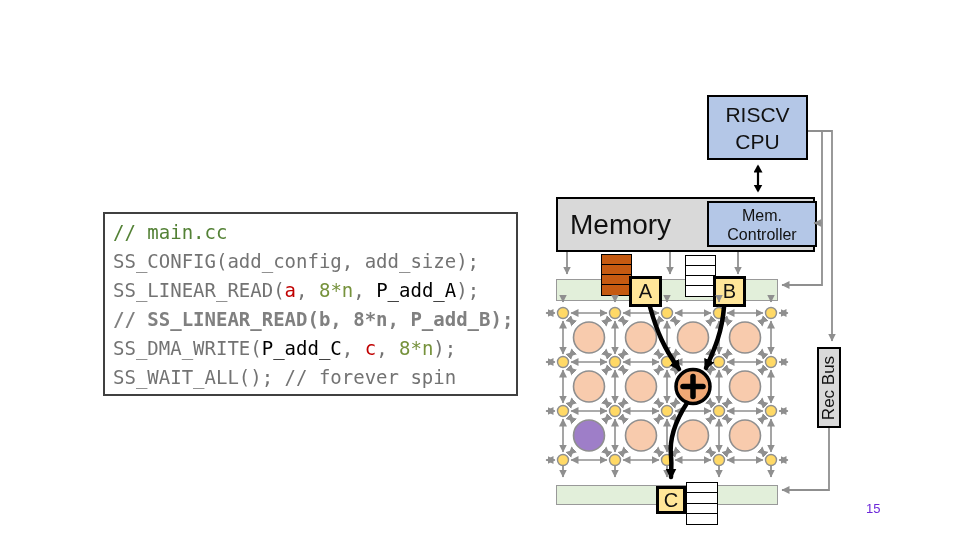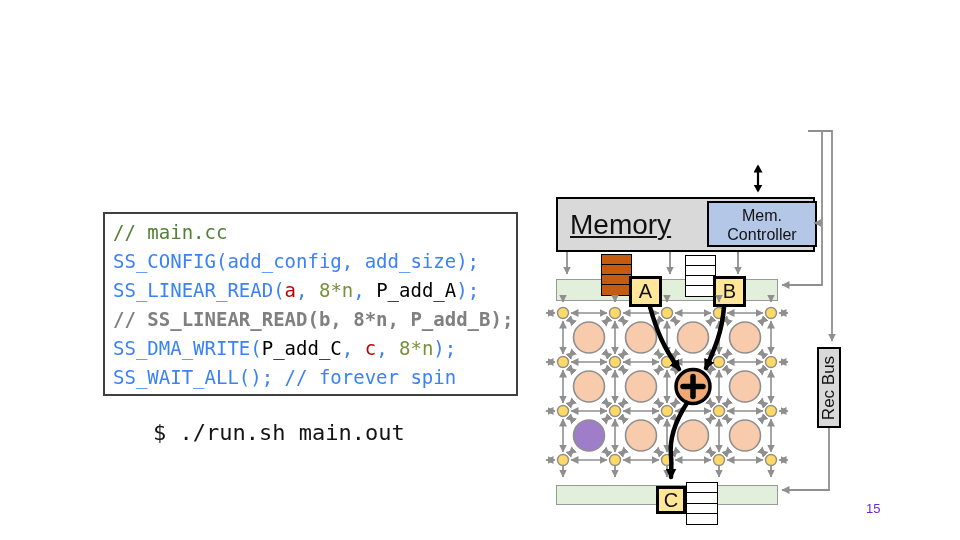--- a/index.html
+++ b/index.html
@@ -14,21 +14,21 @@
   .title { left:62px; top:40px; font-size:40px; line-height:48px; color:#141414; letter-spacing:-0.5px; }
 
   .codebox {
     left:103px; top:212px; width:415px; height:184px;
     border:2px solid #404040; background:#fff;
     padding:4px 0 0 8px;
     font-family:"DejaVu Sans Mono", monospace;
     font-size:19px; line-height:29px; color:#1a1a1a;
     overflow:hidden; white-space:pre;
   }
-  .tok-plain   { color:#3b82f6; }
+  .tok-plain   { color:#737373; }
   .tok-comment { color:#538135; }
   .tok-red     { color:#c00000; }
   .tok-olive   { color:#76923c; }
   .tok-purple  { color:#000000; }
   .tok-gray-bold { color:#808080; font-weight:bold; }
 
   .terminal {
     left:153px; top:420px;
     font-family:"DejaVu Sans Mono", monospace;
     font-size:22px; line-height:26px; color:#141414;
@@ -36,21 +36,21 @@
 
   .cpu {
     left:707px; top:95px; width:101px; height:65px;
     background:#b4c7e7; border:2.5px solid #000;
     display:flex; flex-direction:column; align-items:center; justify-content:center;
     font-size:21px; line-height:27px;
   }
   .memory {
     left:556px; top:197px; width:259px; height:55px;
     background:#d9d9d9; border:2px solid #000;
-    display:flex; align-items:center;text-decoration:underline;
+    display:flex; align-items:center;
   }
   .memory .mem-label { font-size:28px; padding-left:12px; }
   .memctl {
     left:707px; top:201px; width:110px; height:46px;
     background:#b4c7e7; border:2px solid #000;
     font-size:16px; line-height:19px; text-align:center; padding-top:3px;
   }
   .recbus {
     left:817px; top:347px; width:24px; height:81px;
     background:#d9d9d9; border:2px solid #000;
@@ -98,22 +98,25 @@
   .stream { stroke:#000; stroke-width:4.5; fill:none; stroke-linecap:round; }
 </style>
 </head>
 <body>
 
 <div id="slide">
 
 
   <div class="abs codebox"><div class="code-line"><span class="tok-comment">// main.cc</span></div><div class="code-line"><span class="tok-plain">SS_CONFIG(add_config, add_size);</span></div><div class="code-line"><span class="tok-plain">SS_LINEAR_READ(</span><span class="tok-red">a</span><span class="tok-plain">, </span><span class="tok-olive">8*n</span><span class="tok-plain">, </span><span class="tok-purple">P_add_A</span><span class="tok-plain">);</span></div><div class="code-line"><span class="tok-gray-bold">// SS_LINEAR_READ(b, 8*n, P_add_B);</span></div><div class="code-line"><span class="tok-plain">SS_DMA_WRITE(</span><span class="tok-purple">P_add_C</span><span class="tok-plain">, </span><span class="tok-red">c</span><span class="tok-plain">, </span><span class="tok-olive">8*n</span><span class="tok-plain">);</span></div><div class="code-line"><span class="tok-plain">SS_WAIT_ALL(); // forever spin</span></div></div>
 
-  <div class="abs terminal">$ ./run.sh main.out</div>
-
+
+  <div class="abs cpu">
+    <span>RISCV</span>
+    <span>CPU</span>
+  </div>
 
   <div class="abs memory">
     <span class="mem-label">Memory</span>
   </div>
   <div class="abs memctl">
     <div>Mem.</div>
     <div>Controller</div>
   </div>
 
   <div class="abs recbus">

